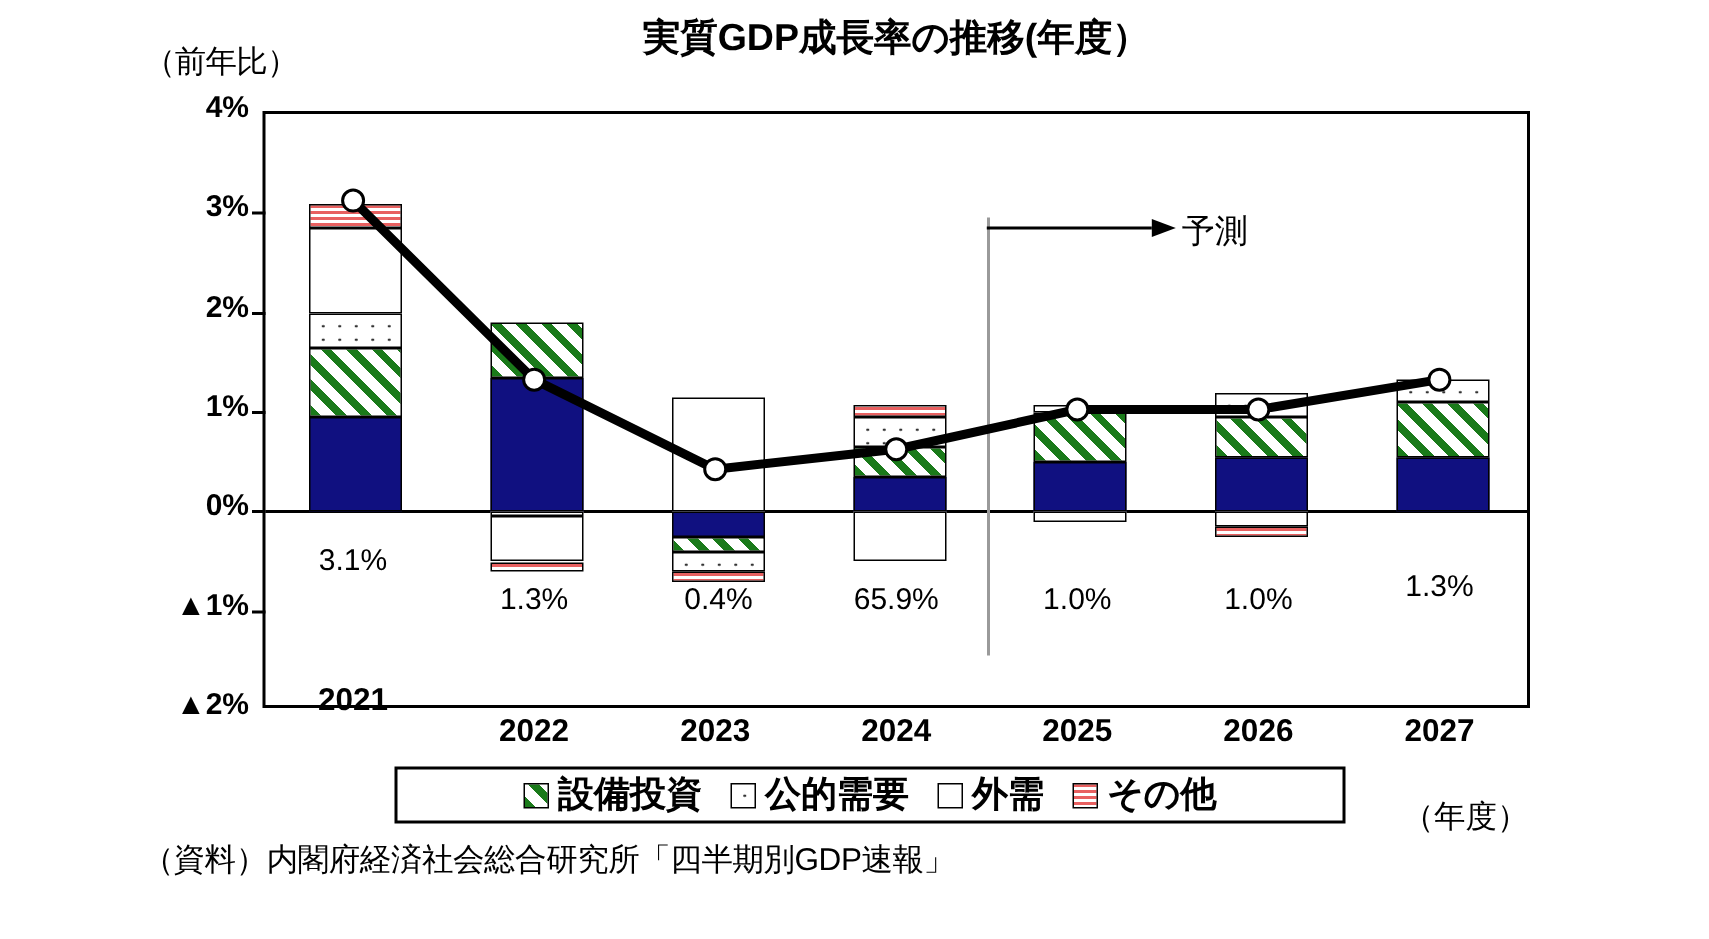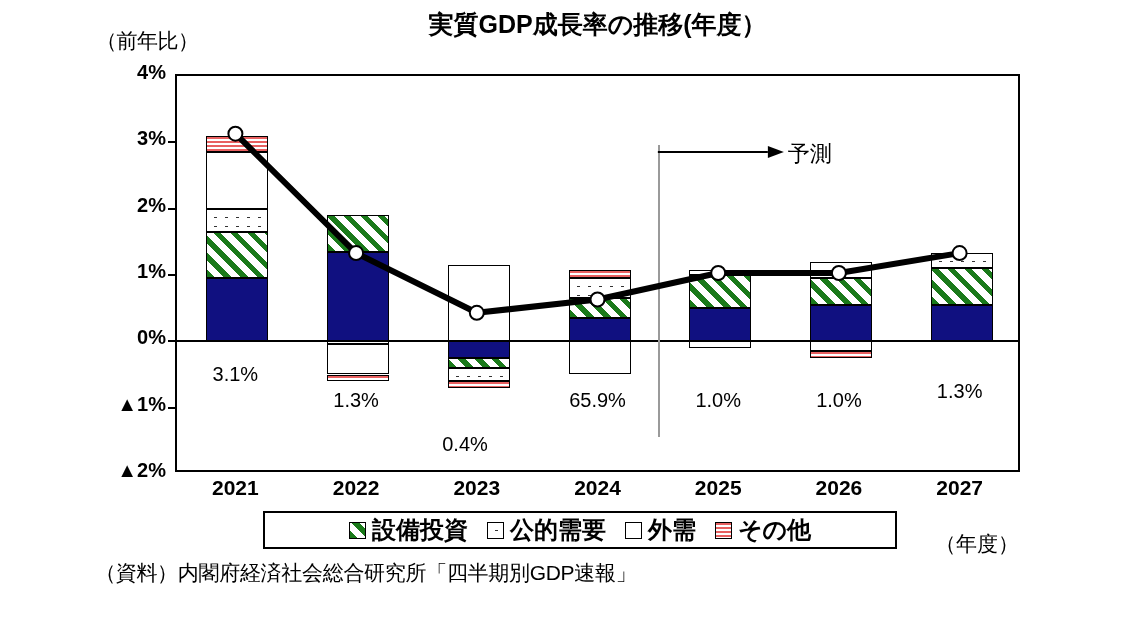--- a/index.html
+++ b/index.html
@@ -206,33 +206,33 @@
       <div class="y-label" style="top: 61px;">4%</div>
       <div class="y-label" style="top: 127.333px;">3%</div>
       <div class="y-label" style="top: 193.667px;">2%</div>
       <div class="y-label" style="top: 260px;">1%</div>
       <div class="y-label" style="top: 326.333px;">0%</div>
       <div class="y-label" style="top: 392.667px;">▲1%</div>
       <div class="y-label" style="top: 459px;">▲2%</div>
     </div>
 
   <div id="x-labels">
-      <div class="x-label" style="left: 185.357px; width: 100px; top: 476px;">2021</div>
+      <div class="x-label" style="left: 185.357px; width: 100px; top: 455px;">2021</div>
       <div class="x-label" style="left: 306.071px; width: 100px; top: 476px;">2022</div>
       <div class="x-label" style="left: 426.786px; width: 100px; top: 476px;">2023</div>
       <div class="x-label" style="left: 547.5px; width: 100px; top: 476px;">2024</div>
       <div class="x-label" style="left: 668.214px; width: 100px; top: 476px;">2025</div>
       <div class="x-label" style="left: 788.929px; width: 100px; top: 476px;">2026</div>
       <div class="x-label" style="left: 909.643px; width: 100px; top: 476px;">2027</div>
     </div>
 
   <div id="value-labels">
       <div class="value-label" style="left: 180.357px; width: 110px; top: 363px;">3.1%</div>
       <div class="value-label" style="left: 301.071px; width: 110px; top: 389px;">1.3%</div>
-      <div class="value-label" style="left: 410px; width: 110px; top: 389px; margin-top: 44px;">0.4%</div>
+      <div class="value-label" style="left: 424px; width: 110px; top: 389px;">0.4%</div>
       <div class="value-label" style="left: 542.5px; width: 110px; top: 389px;">65.9%</div>
       <div class="value-label" style="left: 663.214px; width: 110px; top: 389px;">1.0%</div>
       <div class="value-label" style="left: 783.929px; width: 110px; top: 389px;">1.0%</div>
       <div class="value-label" style="left: 904.643px; width: 110px; top: 380px;">1.3%</div>
     </div>
 
   <div class="abs" id="forecast-divider" style="left: 657.857px; top: 145px; height: 292px;"></div>
   <div class="abs" id="forecast-text" style="left: 787.857px; top: 139px;">予測</div>
 
   <div id="legend">

